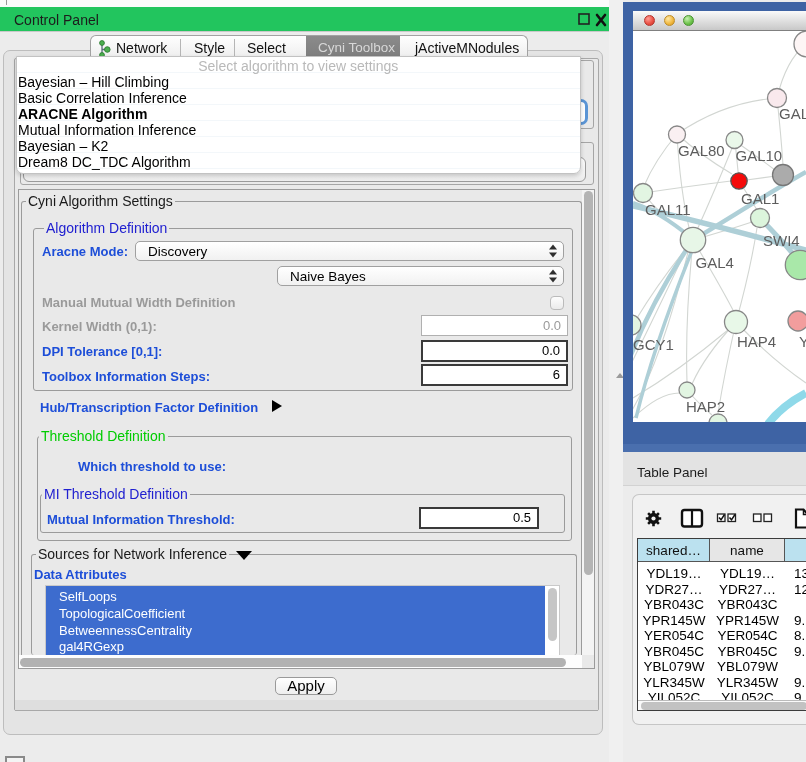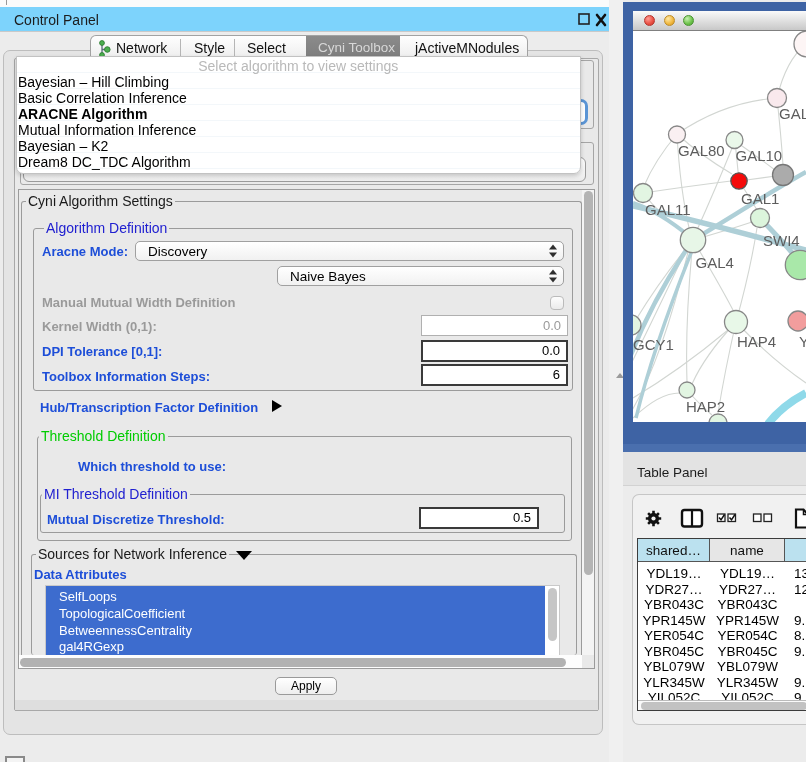--- a/index.html
+++ b/index.html
@@ -18,21 +18,21 @@
 .inp { position:absolute; background:#fff; font-size:13px; text-align:right; padding-right:6px; }
 .gbox { position:absolute; border:1px solid #9b9b9b; border-radius:3px; }
 </style>
 </head>
 <body>
 <div id="stage">
 
   <div class="abs" style="left:0;top:0;width:612px;height:7px;background:#fbfbfb;"></div>
   <div class="abs" style="left:6px;top:0;width:1px;height:5px;background:#999;"></div>
 
-  <div class="abs" style="left:0;top:7px;width:612px;height:25px;background:#7dd3fc;border-bottom:1px solid #c9c9c9;">
+  <div class="abs" style="left:0;top:7px;width:612px;height:25px;background:#22c55e;border-bottom:1px solid #c9c9c9;">
     <div class="abs" style="left:14px;top:5px;font-size:14px;color:#1c1c1c;">Control Panel</div>
   </div>
 
   <svg class="abs" style="left:577px;top:12px;" width="34" height="16" viewBox="0 0 34 16">
     <rect x="2" y="2" width="10" height="10" fill="none" stroke="#222" stroke-width="1.6"></rect>
     <path d="M20 3 L28 13 M28 3 L20 13" stroke="#111" stroke-width="2.6" stroke-linecap="round"></path>
   </svg>
 
   <div class="abs" style="left:0;top:32px;width:612px;height:730px;background:#ececec;"></div>
 
@@ -119,39 +119,39 @@
   <div class="abs" style="left:272px;top:400px;width:0;height:0;border-top:6.5px solid transparent;border-bottom:6.5px solid transparent;border-left:10px solid #000;"></div>
 
   <div class="gbox" style="left:37px;top:436px;width:535px;height:105px;"></div>
   <div class="grouplab" style="left:39px;top:429px;color:#00cc00;">Threshold Definition</div>
 
   <div class="blab" style="left:70px;top:459px;width:156px;text-align:right;">Which threshold to use:</div>
 
   <div class="gbox" style="left:40px;top:494px;width:525px;height:39px;"></div>
   <div class="grouplab" style="left:42px;top:487px;color:#2020d0;">MI Threshold Definition</div>
 
-  <div class="blab" style="left:47px;top:512px;">Mutual Discretize Threshold:</div>
+  <div class="blab" style="left:47px;top:512px;">Mutual Information Threshold:</div>
   <div class="inp" style="left:419px;top:507px;width:120px;height:22px;border:2px solid #3a3a3a;color:#000;line-height:18px;">0.5</div>
 
   <div class="gbox" style="left:31px;top:554px;width:546px;height:101px;border-bottom:none;"></div>
   <div class="grouplab" style="left:36px;top:547px;color:#1a1a1a;">Sources for Network Inference</div>
   <div class="abs" style="left:236px;top:551px;width:0;height:0;border-left:8px solid transparent;border-right:8px solid transparent;border-top:9px solid #000;"></div>
 
   <div class="blab" style="left:34px;top:567px;">Data Attributes</div>
 
   <div class="abs" style="left:45px;top:585px;width:515px;height:70px;background:#fff;border:1px solid #c9c9c9;border-bottom:none;"></div>
   <div class="abs" style="left:46px;top:586px;width:499px;height:69px;background:#3d6cce;color:#fff;font-size:13px;line-height:16.8px;padding:3px 0 0 13px;">
     SelfLoops<br>TopologicalCoefficient<br>BetweennessCentrality<br>gal4RGexp
   </div>
   <div class="abs" style="left:548px;top:588px;width:9px;height:53px;background:#c6c6c6;border-radius:5px;"></div>
 
   <div class="abs" style="left:19px;top:655px;width:563px;height:13px;background:#fdfdfd;"></div>
   <div class="abs" style="left:20px;top:658px;width:546px;height:9px;background:#b2b2b2;border-radius:5px;"></div>
 
-  <div class="abs" style="left:275px;top:677px;width:62px;height:18px;border:1px solid #9a9a9a;border-radius:5px;background:linear-gradient(#fff,#eee);text-align:center;font-size:12px;color:#000;line-height:16px;">Apply</div>
+  <div class="abs" style="left:275px;top:677px;width:62px;height:18px;border:1px solid #9a9a9a;border-radius:5px;background:linear-gradient(#fff,#eee);text-align:center;font-size:15px;color:#000;line-height:16px;">Apply</div>
 
   <div class="abs" style="left:15px;top:700px;width:583px;height:11px;background:#dedede;border-bottom:1px solid #a8a8a8;"></div>
 
 
   <div class="abs" style="left:5px;top:756px;width:20px;height:10px;border:2px solid #8a8a8a;background:#f4f4f4;"></div>
 
   <div class="abs" style="left:609px;top:0;width:14px;height:762px;background:#f0f0f0;"></div>
   <div class="abs" style="left:616px;top:373px;width:0;height:0;border-left:4px solid transparent;border-right:4px solid transparent;border-bottom:5px solid #9a9a9a;"></div>
 
   <div class="abs" style="left:623px;top:0;width:183px;height:762px;background:#ececec;"></div>

